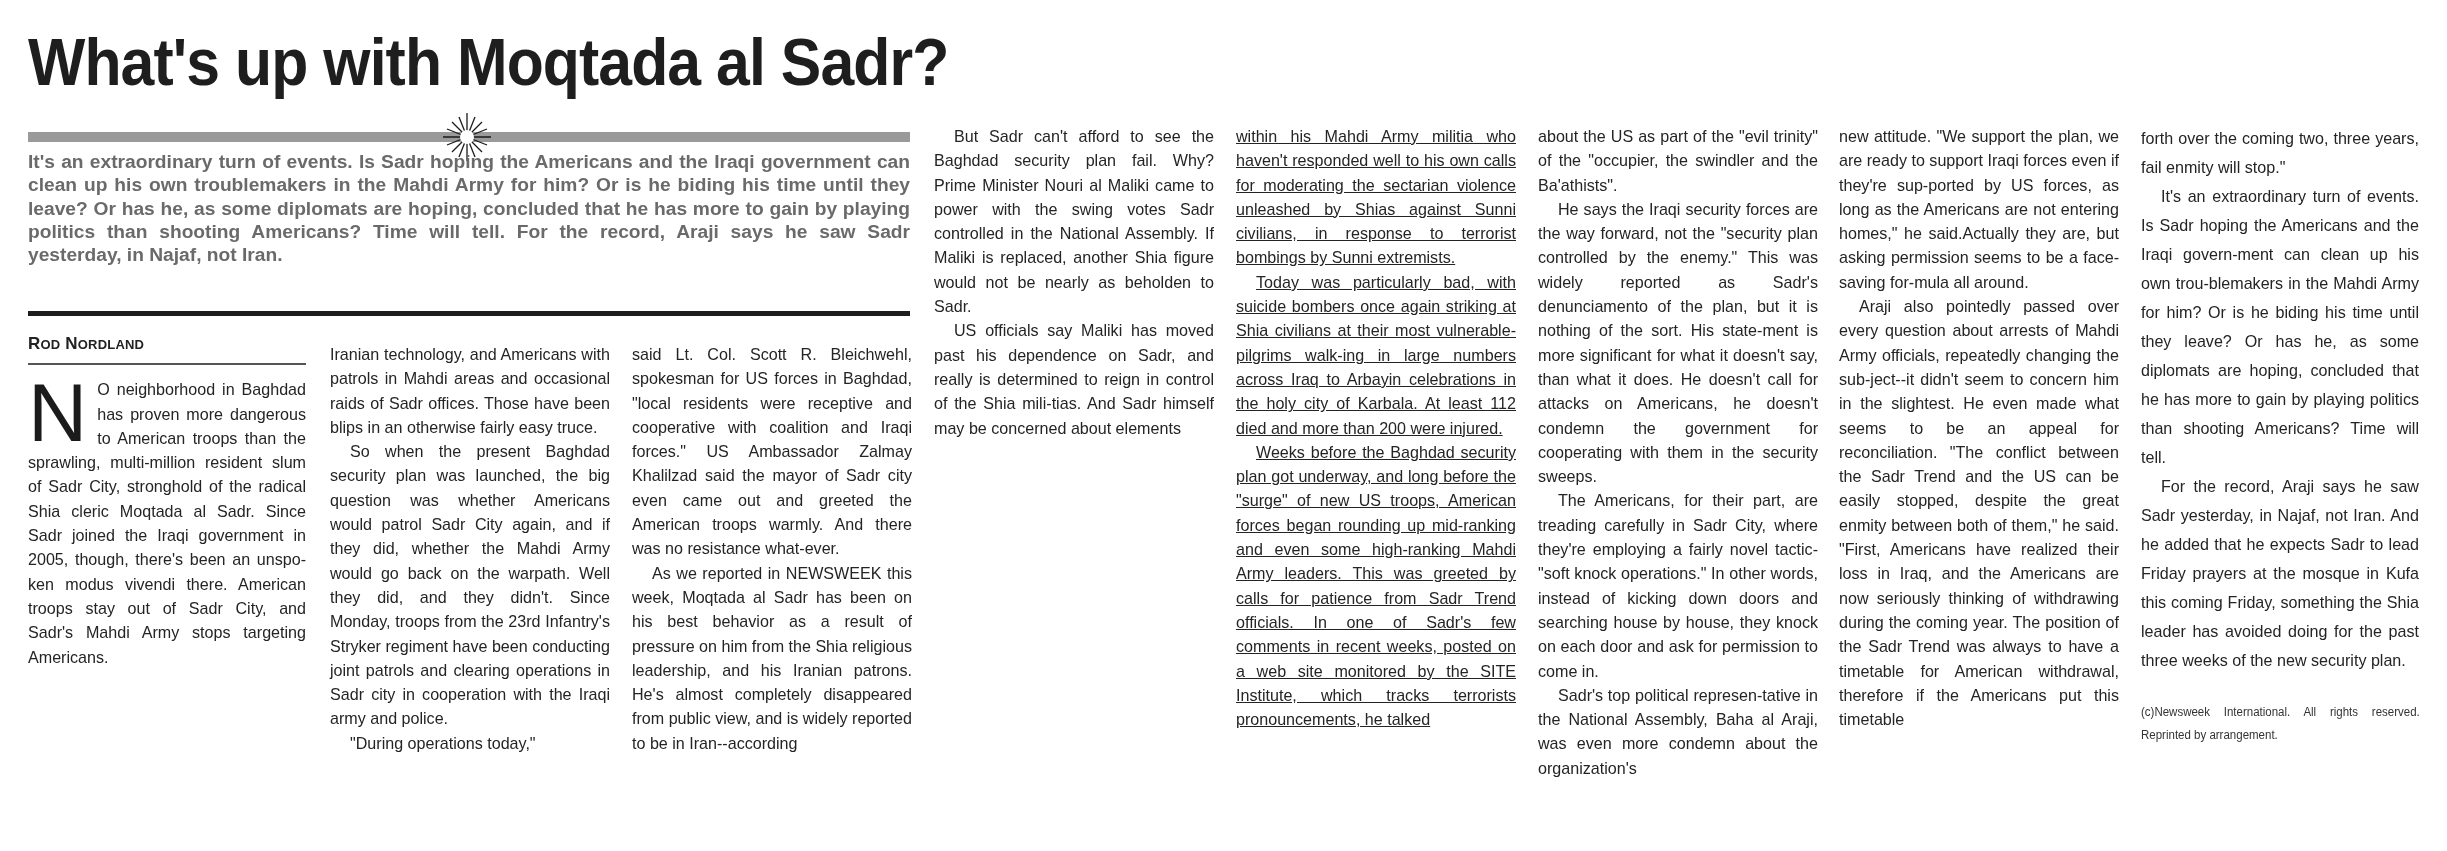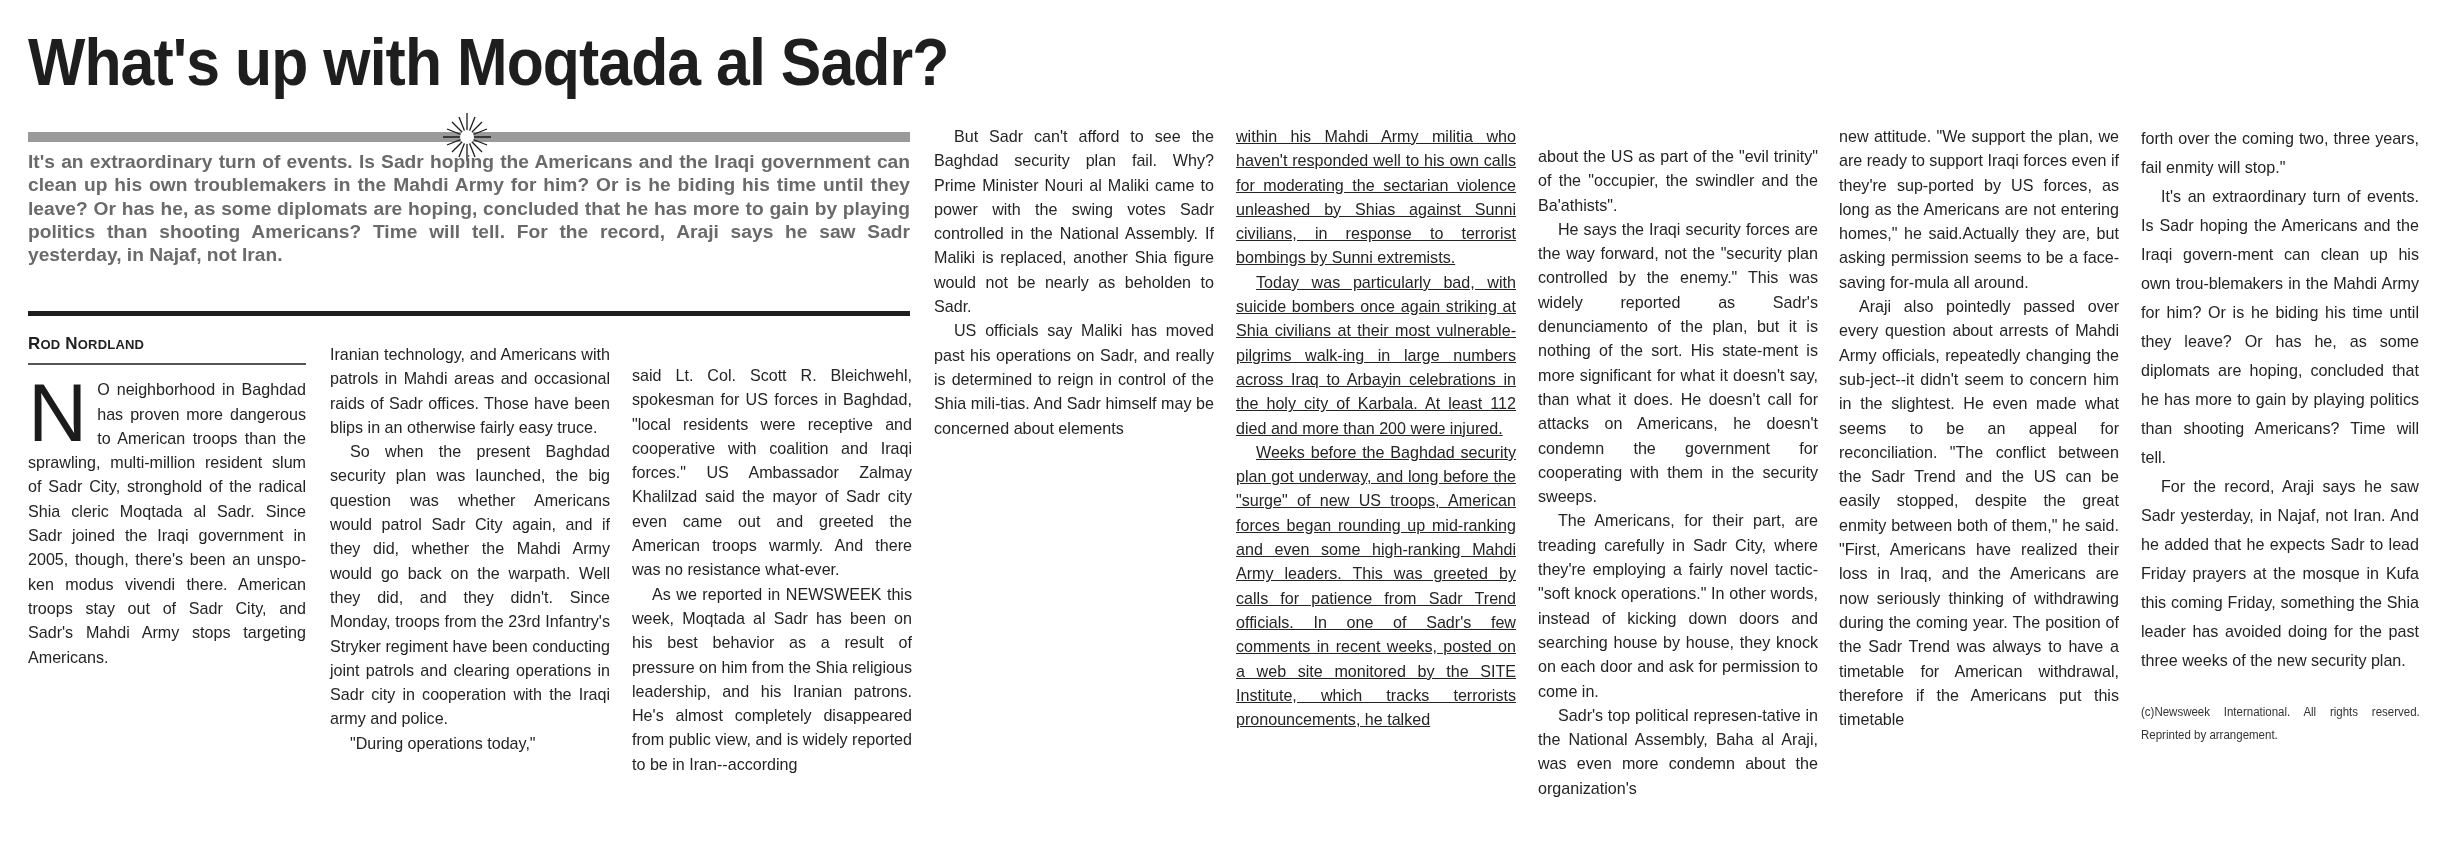--- a/index.html
+++ b/index.html
@@ -35,24 +35,24 @@
     position: absolute; top: 124px; width: 280px;
     font-family: "Liberation Sans", sans-serif;
     font-size: 16.1px; line-height: 24.3px; color: #242424;
     text-align: justify; hyphens: manual;
   }
   .col p { margin: 0; text-indent: 20px; }
   .col p.noindent { text-indent: 0; }
   .col.lower { top: 342px; }
   #col1 { left: 28px; top: 332px; width: 278px; }
   #col2 { left: 330px; }
-  #col3 { left: 632px; margin-top: 21px; }
+  #col3 { left: 632px; }
   #col4 { left: 934px; }
   #col5 { left: 1236px; text-decoration: underline; }
-  #col6 { left: 1538px; margin-top: 20px; }
+  #col6 { left: 1538px; }
   #col7 { left: 1839px; }
   #col8 { left: 2141px; width: 278px; line-height: 29px; }
   .byline {
     font-family: "Liberation Sans", sans-serif; font-weight: bold;
     font-size: 17px; color: #222; padding-bottom: 6px;
     border-bottom: 2px solid #555; margin-bottom: 12px; letter-spacing: 0.2px;
   }
   .byline .sc { font-size: 13px; }
   .dropcap-wrap::after { content: ""; display: table; clear: both; }
   .dropcap {
@@ -107,21 +107,21 @@
   <p>"During operations today,"</p>
 </div>
 
 <div class="col lower" id="col3">
   <p class="noindent">said Lt. Col. Scott R. Bleichwehl, spokesman for US forces in Baghdad, "local residents were receptive and cooperative with coalition and Iraqi forces." US Ambassador Zalmay Khalilzad said the mayor of Sadr city even came out and greeted the American troops warmly. And there was no resistance what-ever.</p>
   <p>As we reported in NEWSWEEK this week, Moqtada al Sadr has been on his best behavior as a result of pressure on him from the Shia religious leadership, and his Iranian patrons. He's almost completely disappeared from public view, and is widely reported to be in Iran--according</p>
 </div>
 
 <div class="col" id="col4">
   <p>But Sadr can't afford to see the Baghdad security plan fail. Why? Prime Minister Nouri al Maliki came to power with the swing votes Sadr controlled in the National Assembly. If Maliki is replaced, another Shia figure would not be nearly as beholden to Sadr.</p>
-  <p>US officials say Maliki has moved past his operations on Sadr, and really is determined to reign in control of the Shia mili-tias. And Sadr himself may be concerned about elements</p>
+  <p>US officials say Maliki has moved past his dependence on Sadr, and really is determined to reign in control of the Shia mili-tias. And Sadr himself may be concerned about elements</p>
 </div>
 
 <div class="col" id="col5">
   <p class="noindent">within his Mahdi Army militia who haven't responded well to his own calls for moderating the sectarian violence unleashed by Shias against Sunni civilians, in response to terrorist bombings by Sunni extremists.</p>
   <p>Today was particularly bad, with suicide bombers once again striking at Shia civilians at their most vulnerable-pilgrims walk-ing in large numbers across Iraq to Arbayin celebrations in the holy city of Karbala. At least 112 died and more than 200 were injured.</p>
   <p>Weeks before the Baghdad security plan got underway, and long before the "surge" of new US troops, American forces began rounding up mid-ranking and even some high-ranking Mahdi Army leaders. This was greeted by calls for patience from Sadr Trend officials. In one of Sadr's few comments in recent weeks, posted on a web site monitored by the SITE Institute, which tracks terrorists pronouncements, he talked</p>
 </div>
 
 <div class="col" id="col6">
   <p class="noindent">about the US as part of the "evil trinity" of the "occupier, the swindler and the Ba'athists".</p>

